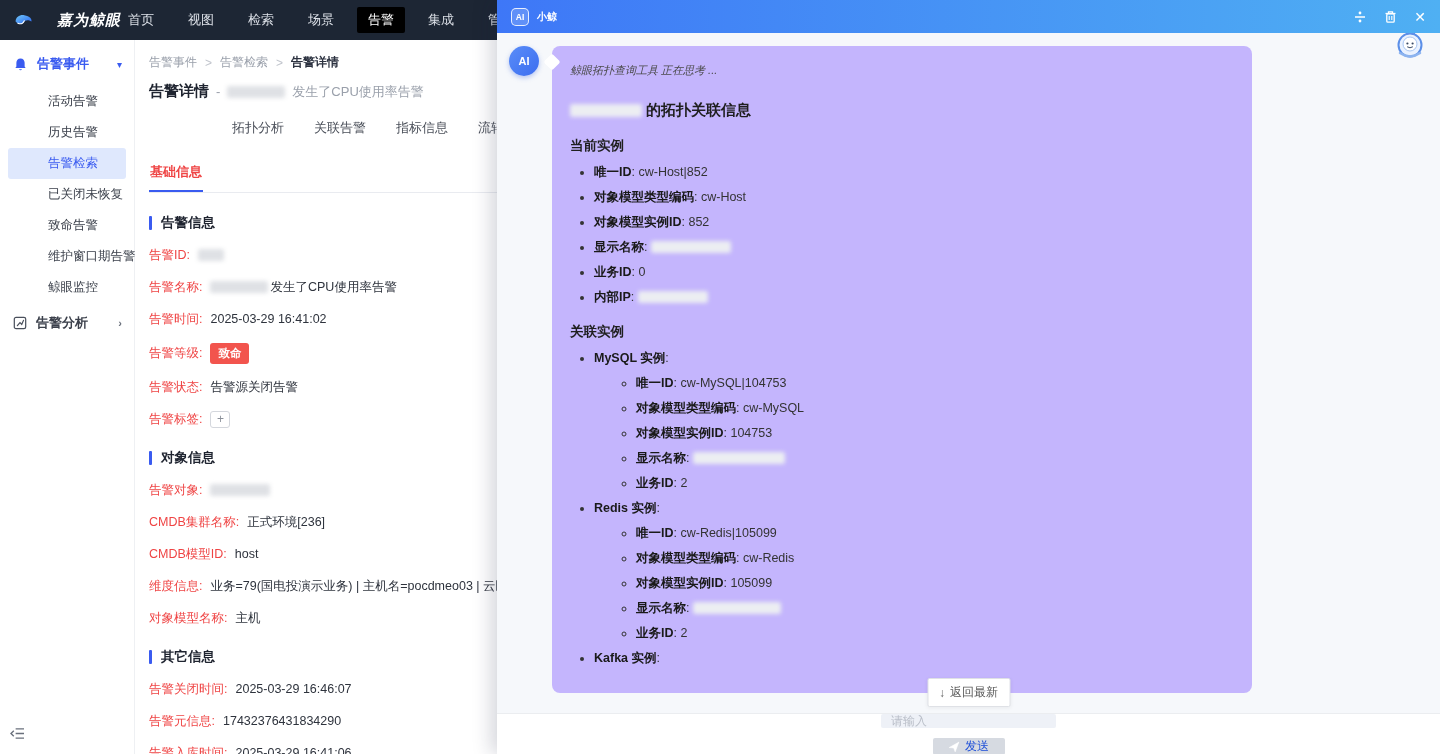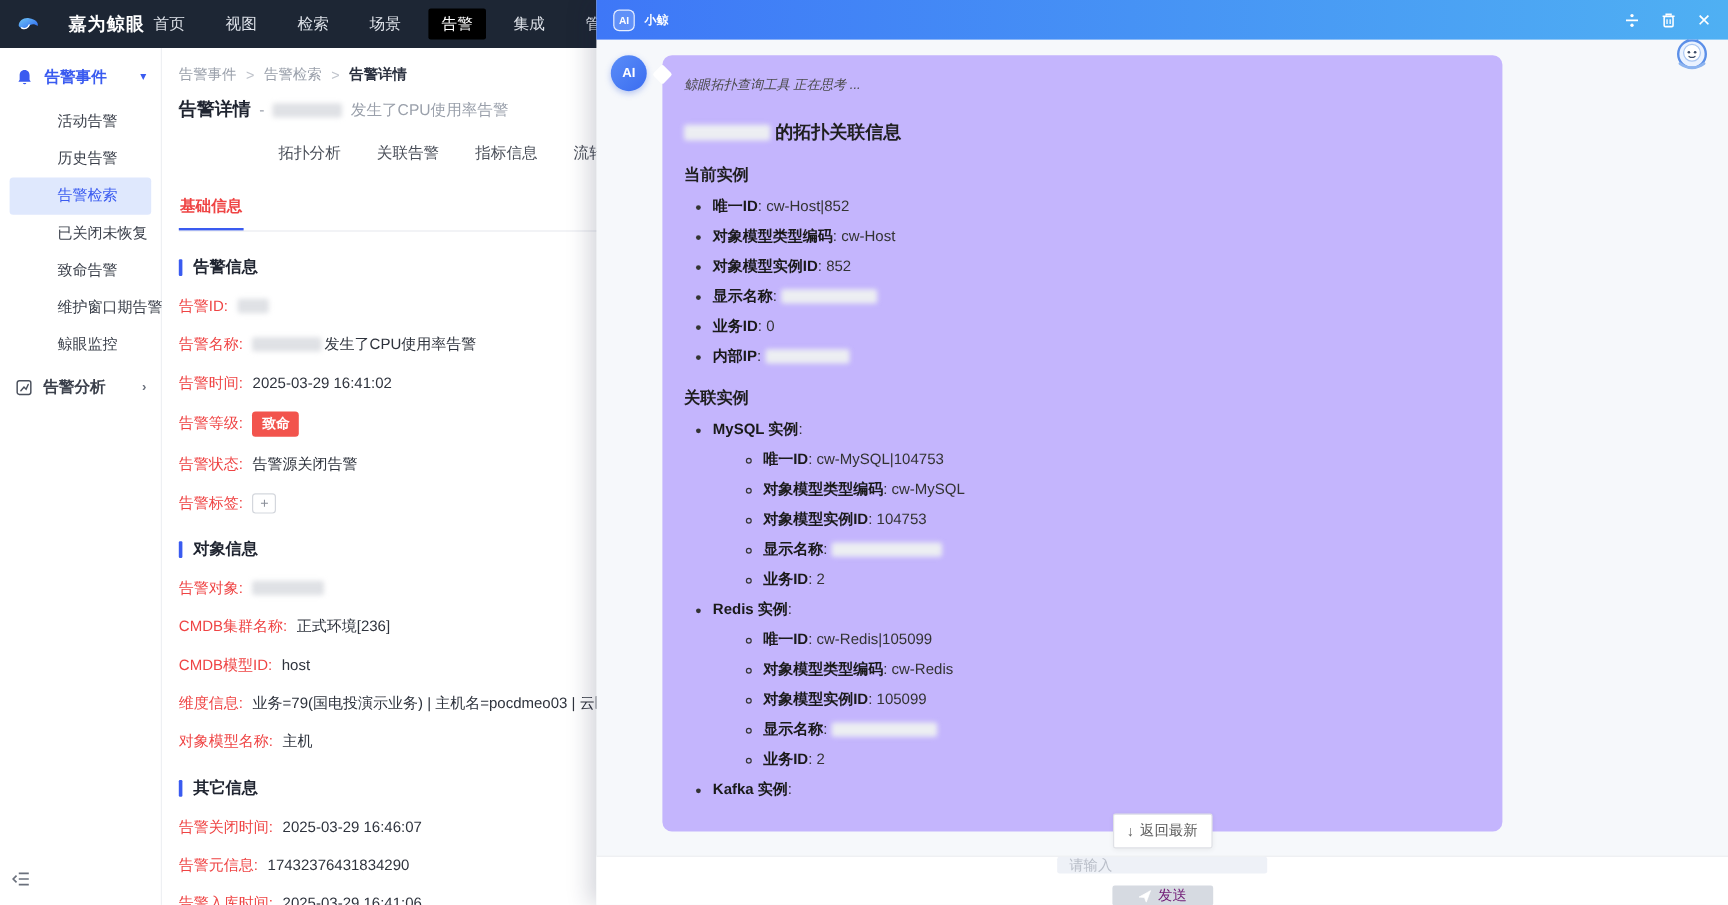--- a/index.html
+++ b/index.html
@@ -2,21 +2,21 @@
 <html><head>
 <meta charset="utf-8">
 <style>
   * { margin:0; padding:0; box-sizing:border-box; }
   html,body { width:1440px; height:754px; overflow:hidden; background:#fff;
     font-family:"Liberation Sans","DejaVu Sans",sans-serif; }
 
   
   .navbar { position:absolute; left:0; top:0; right:0; height:40px; background:#1d2634;
     display:flex; align-items:center; z-index:2; }
-  .brand { display:flex; align-items:center; gap:24px; padding:0 14px; width:135px; }
+  .brand { display:flex; align-items:center; gap:24px; padding:0 14px; width:135px;font-style:italic; }
   .brand-logo { width:24px; height:18px; }
   .brand-name { color:#fff; font-size:15px; font-weight:bold; letter-spacing:1px; white-space:nowrap; }
   .nav-items { display:flex; align-items:center; gap:12px; margin-left:-18px; }
   .nav-item { color:#dde1e8; font-size:13px; padding:4px 11px; border-radius:2px; cursor:pointer; white-space:nowrap; }
   .nav-item.active { background:#000000; color:#fff; }
 
   
   .sidebar { position:absolute; left:0; top:40px; bottom:0; width:135px; background:#fff;
     border-right:1px solid #eef0f3; z-index:1; }
   .side-group { display:flex; align-items:center; gap:9px; padding:15px 12px 13px 13px; cursor:pointer; }
@@ -97,21 +97,21 @@
     font-size:12px; color:#595959; display:flex; align-items:center; gap:5px; cursor:pointer;
     box-shadow:0 1px 4px rgba(0,0,0,.06); z-index:3; white-space:nowrap; }
   .back-latest .arrow { font-size:12px; color:#666; }
 
   .input-bar { position:absolute; left:0; bottom:0; right:0; height:41px; background:#fff;
     border-top:1px solid #ebedf0; display:flex; align-items:center; gap:10px; padding:0 12px;flex-direction:column; }
   .chat-input { flex:1; height:30px; background:#eef1f7; border:none; border-radius:2px;
     padding:0 10px; font-size:12px; color:#333; outline:none;
     font-family:"Liberation Sans","DejaVu Sans",sans-serif; }
   .chat-input::placeholder { color:#b9bec8; }
-  .send-btn { width:84px; height:31px; background:#d6dae1; border:none; border-radius:2px; color:#701a75;
+  .send-btn { width:72px; height:31px; background:#d6dae1; border:none; border-radius:2px; color:#1d4ed8;
     font-size:12px; display:flex; align-items:center; justify-content:center; gap:5px; cursor:pointer; }
 </style>
 </head>
 <body>
 
 <div class="navbar">
   <div class="brand">
     <svg class="brand-logo" viewBox="0 0 24 18">
       <defs>
           <linearGradient id="lg1" x1="0" y1="0" x2="1" y2="1">

